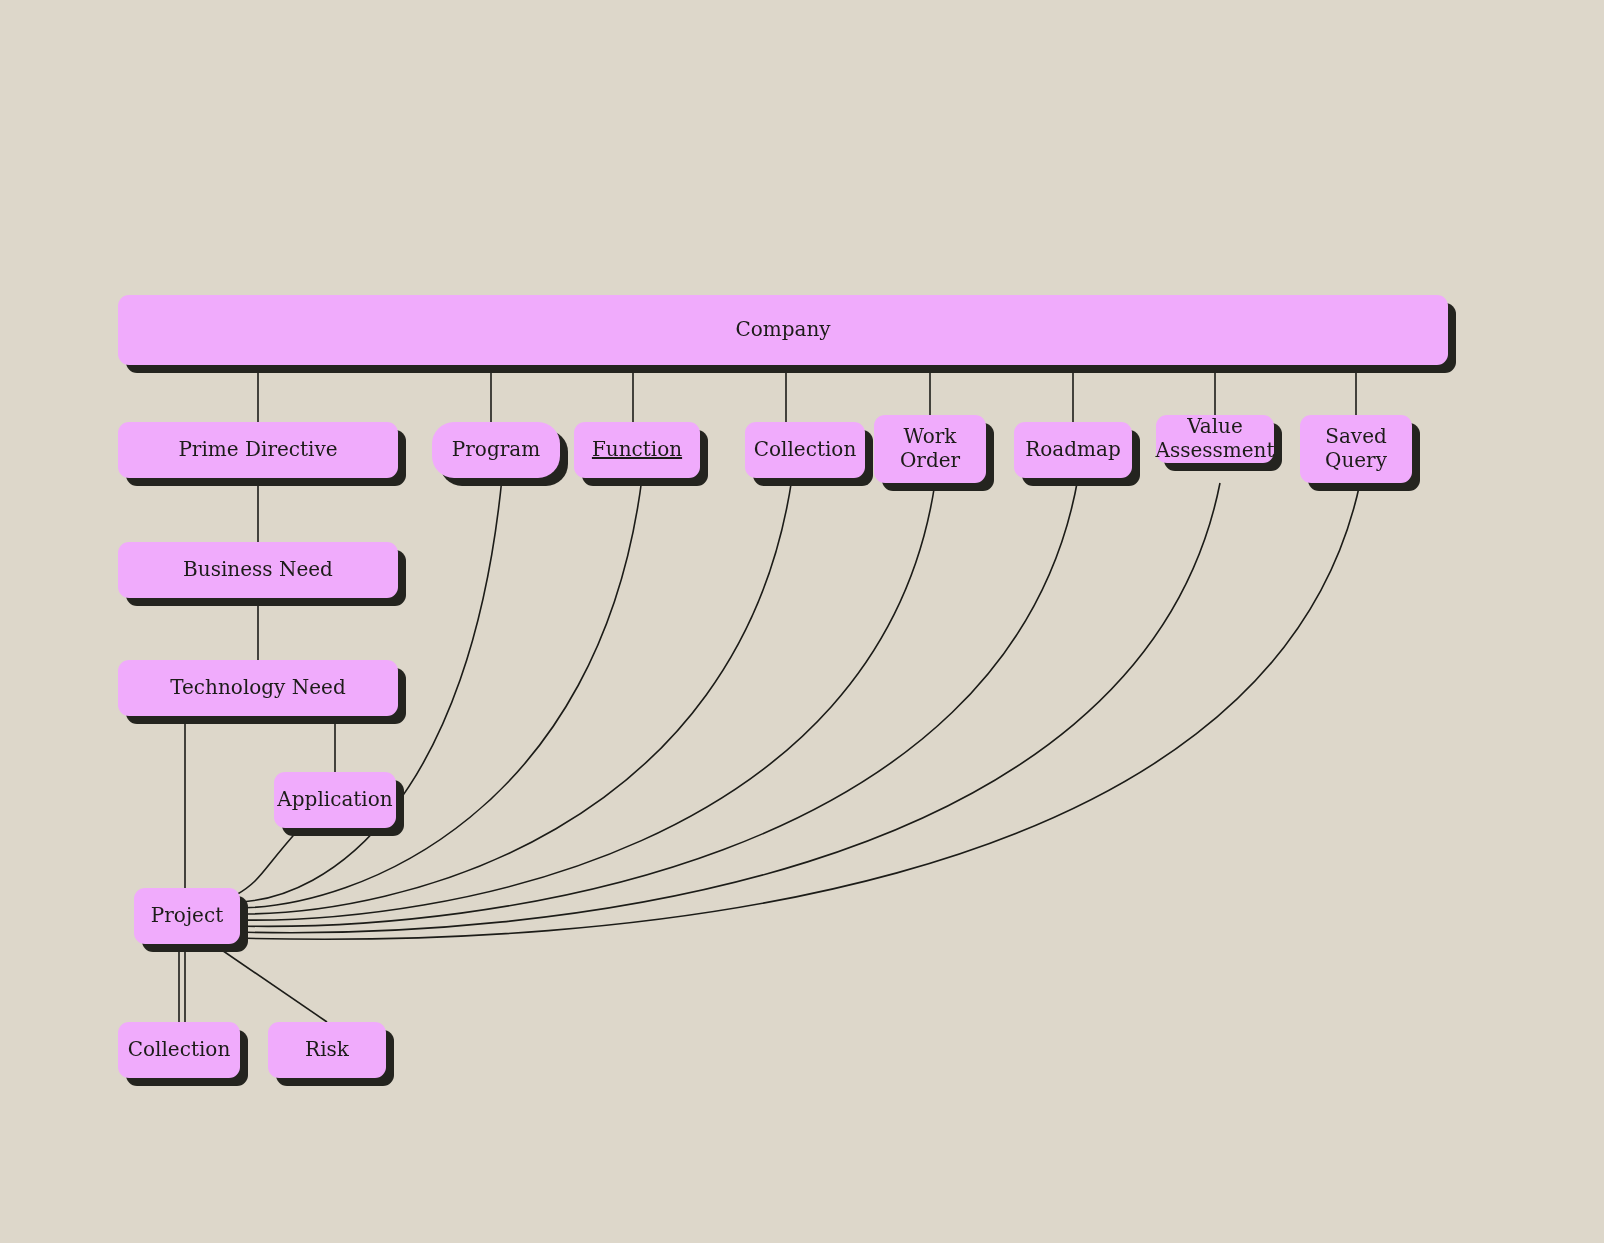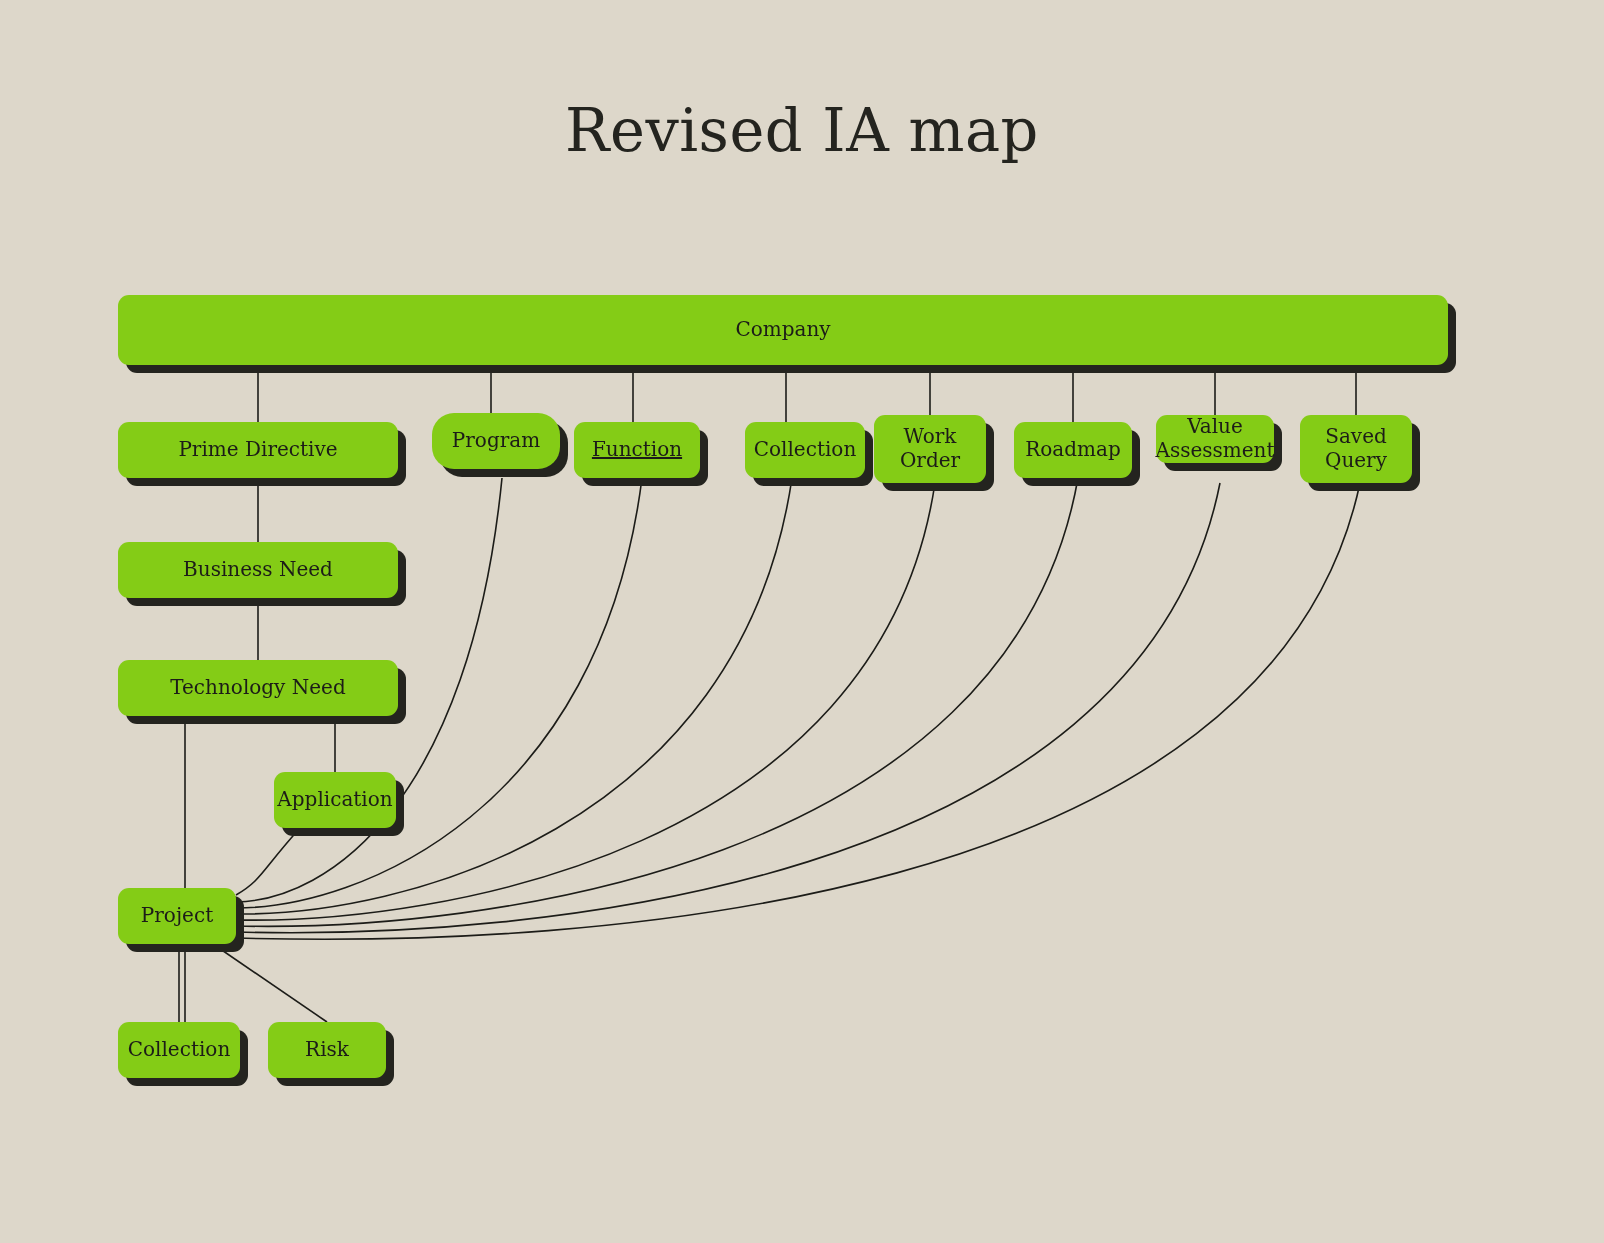--- a/index.html
+++ b/index.html
@@ -35,21 +35,21 @@
     position: absolute;
     left: 0;
     top: 0;
     width: 1604px;
     height: 1243px;
     pointer-events: none;
   }
   .node {
     position: absolute;
     box-sizing: border-box;
-    background: #84cc16;
+    background: #f0abfc;
     border-radius: 11px;
     box-shadow: 8px 8px 0 0 #24241f;
     display: flex;
     align-items: center;
     justify-content: center;
     text-align: center;
     color: #1c1c18;
     line-height: 1.18;
     font-size: 20px;
     padding: 2px 6px;
@@ -61,21 +61,20 @@
   .node-label {
     display: block;
     white-space: pre-line;
   }
 </style>
 </head>
 <body>
 
 <div id="canvas">
 
-  <div id="title">Revised IA map</div>
 
   <svg id="edge-layer" width="1604" height="1243" viewBox="0 0 1604 1243" xmlns="http://www.w3.org/2000/svg">
       <path d="M 258 365 L 258 422" fill="none" stroke="#1c1c18" stroke-width="1.6"></path>
       <path d="M 491 365 L 491 422" fill="none" stroke="#1c1c18" stroke-width="1.6"></path>
       <path d="M 633 365 L 633 422" fill="none" stroke="#1c1c18" stroke-width="1.6"></path>
       <path d="M 786 365 L 786 422" fill="none" stroke="#1c1c18" stroke-width="1.6"></path>
       <path d="M 930 365 L 930 415" fill="none" stroke="#1c1c18" stroke-width="1.6"></path>
       <path d="M 1073 365 L 1073 422" fill="none" stroke="#1c1c18" stroke-width="1.6"></path>
       <path d="M 1215 365 L 1215 415" fill="none" stroke="#1c1c18" stroke-width="1.6"></path>
       <path d="M 1356 365 L 1356 415" fill="none" stroke="#1c1c18" stroke-width="1.6"></path>
@@ -95,21 +94,21 @@
       <path d="M 1360 483 C 1270 906, 590 948, 236 938" fill="none" stroke="#1c1c18" stroke-width="1.6"></path>
     </svg>
 
   <div id="nodes">
       <div class="node wide" style="left: 118px; top: 295px; width: 1330px; height: 70px;">
         <span class="node-label">Company</span>
       </div>
       <div class="node" style="left: 118px; top: 422px; width: 280px; height: 56px;">
         <span class="node-label">Prime Directive</span>
       </div>
-      <div class="node" style="left: 432px; top: 413px; width: 128px; height: 56px; border-radius: 22px;">
+      <div class="node" style="left: 432px; top: 422px; width: 128px; height: 56px; border-radius: 22px;">
         <span class="node-label">Program</span>
       </div>
       <div class="node" style="left: 574px; top: 422px; width: 126px; height: 56px; text-decoration: underline;">
         <span class="node-label">Function</span>
       </div>
       <div class="node" style="left: 726px; top: 422px; width: 120px; height: 56px; margin-left: 19px;">
         <span class="node-label">Collection</span>
       </div>
       <div class="node" style="left: 874px; top: 415px; width: 112px; height: 68px;">
         <span class="node-label">Work
@@ -128,21 +127,21 @@
       </div>
       <div class="node" style="left: 118px; top: 542px; width: 280px; height: 56px;">
         <span class="node-label">Business Need</span>
       </div>
       <div class="node" style="left: 118px; top: 660px; width: 280px; height: 56px;">
         <span class="node-label">Technology Need</span>
       </div>
       <div class="node" style="left: 274px; top: 772px; width: 122px; height: 56px;">
         <span class="node-label">Application</span>
       </div>
-      <div class="node" style="left: 118px; top: 888px; width: 118px; height: 56px;">
+      <div class="node" style="left: 134px; top: 888px; width: 106px; height: 56px;">
         <span class="node-label">Project</span>
       </div>
       <div class="node" style="left: 118px; top: 1022px; width: 122px; height: 56px;">
         <span class="node-label">Collection</span>
       </div>
       <div class="node" style="left: 268px; top: 1022px; width: 118px; height: 56px;">
         <span class="node-label">Risk</span>
       </div>
     </div>
 

